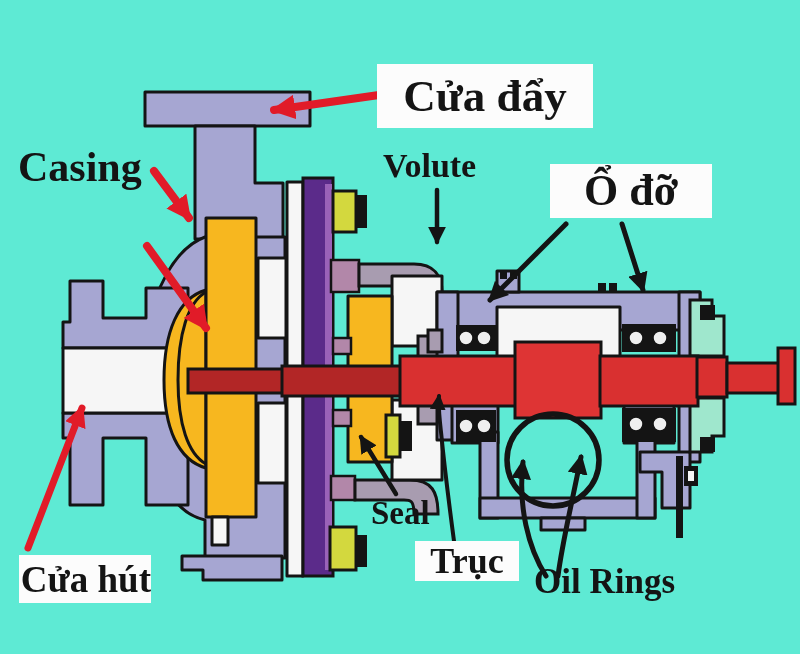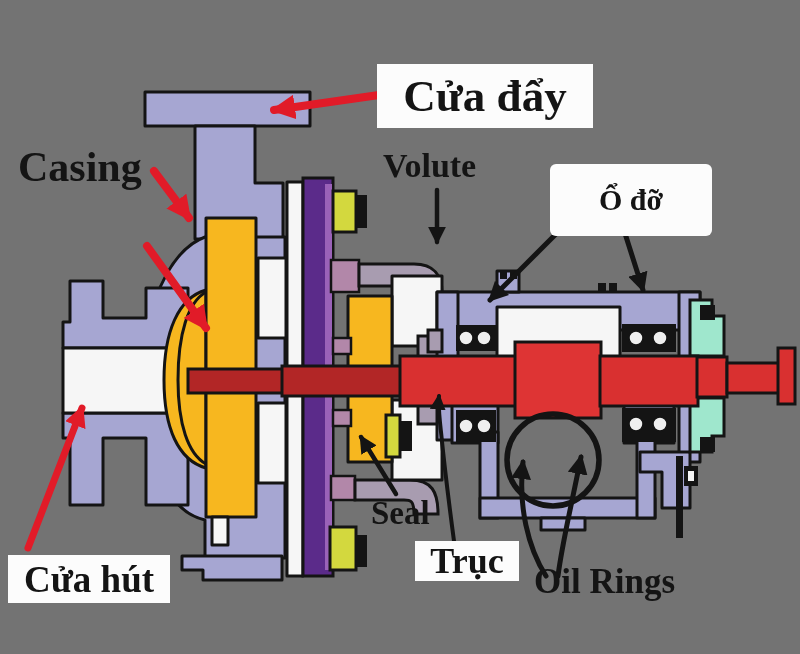--- a/index.html
+++ b/index.html
@@ -2,37 +2,37 @@
 <html><head>
 <meta charset="utf-8">
 <style>
   html,body{margin:0;padding:0;}
   body{
     width:800px;height:654px;
     background:#d8d7d5;
     font-family:"Liberation Serif","DejaVu Serif",serif;
     overflow:hidden;
   }
-  #stage{position:relative;width:800px;height:654px;background:#737373;}
+  #stage{position:relative;width:800px;height:654px;background:#5eead4;}
   #stage svg{position:absolute;left:0;top:0;}
   .lbl{
     position:absolute;
     font-weight:700;
     color:#141414;
     line-height:1;
     white-space:nowrap;
     z-index:5;
   }
   .boxed{
     background:#fcfcfc;
     display:flex;align-items:center;justify-content:center;
   }
   .lbl-cua-day{left:377px;top:64px;width:216px;height:64px;font-size:45px;}
-  .lbl-o-do{left:550px;top:164px;width:162px;height:72px;font-size:30px;border-radius:6px;}
-  .lbl-cua-hut{left:8px;top:555px;width:162px;height:48px;font-size:37px;}
+  .lbl-o-do{left:550px;top:164px;width:162px;height:54px;font-size:44px;}
+  .lbl-cua-hut{left:19px;top:555px;width:132px;height:48px;font-size:37px;justify-content:flex-end;}
   .lbl-truc{left:415px;top:541px;width:104px;height:40px;font-size:36px;}
   .lbl-volute{left:18px;top:146px;font-size:42px;}
   .lbl-banh{left:12px;top:203px;font-size:32px;}
   .lbl-casing{left:383px;top:149px;font-size:34px;}
   .lbl-seal{left:371px;top:497px;font-size:33px;font-family:Liberation Serif, serif;}
   .lbl-oil{left:534px;top:564px;font-size:35px;}
 
   
   .peri{fill:#a6a6d2;stroke:#141414;stroke-width:3;stroke-linejoin:round;}
   .white{fill:#f6f6f6;stroke:#141414;stroke-width:3;stroke-linejoin:round;}

